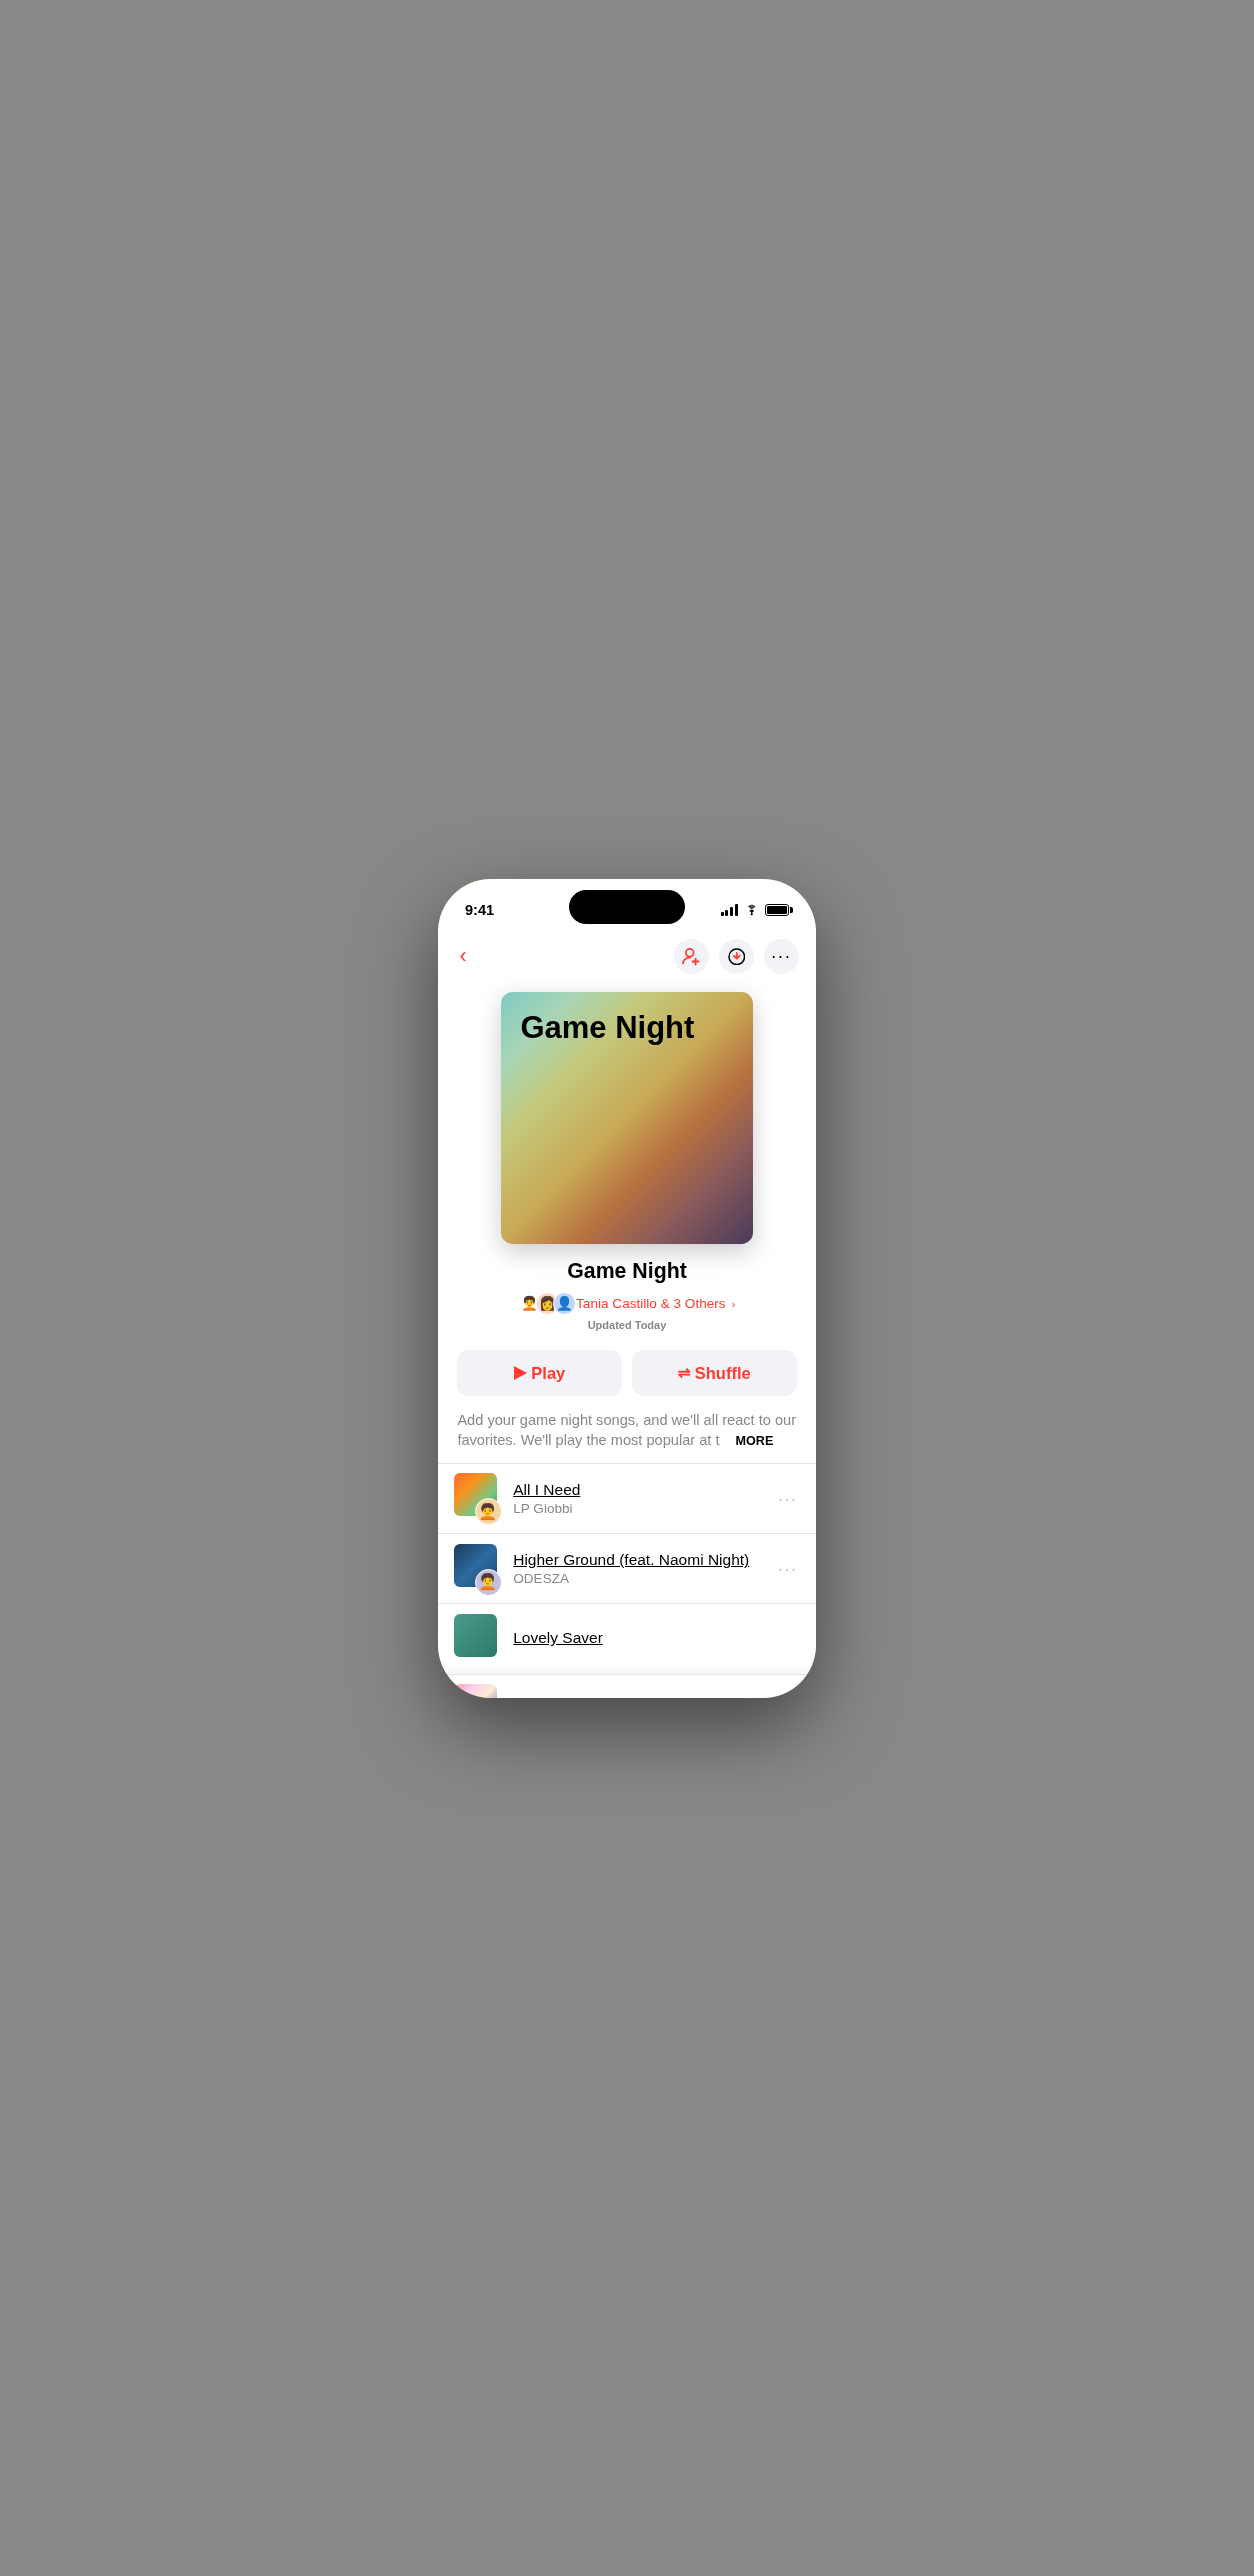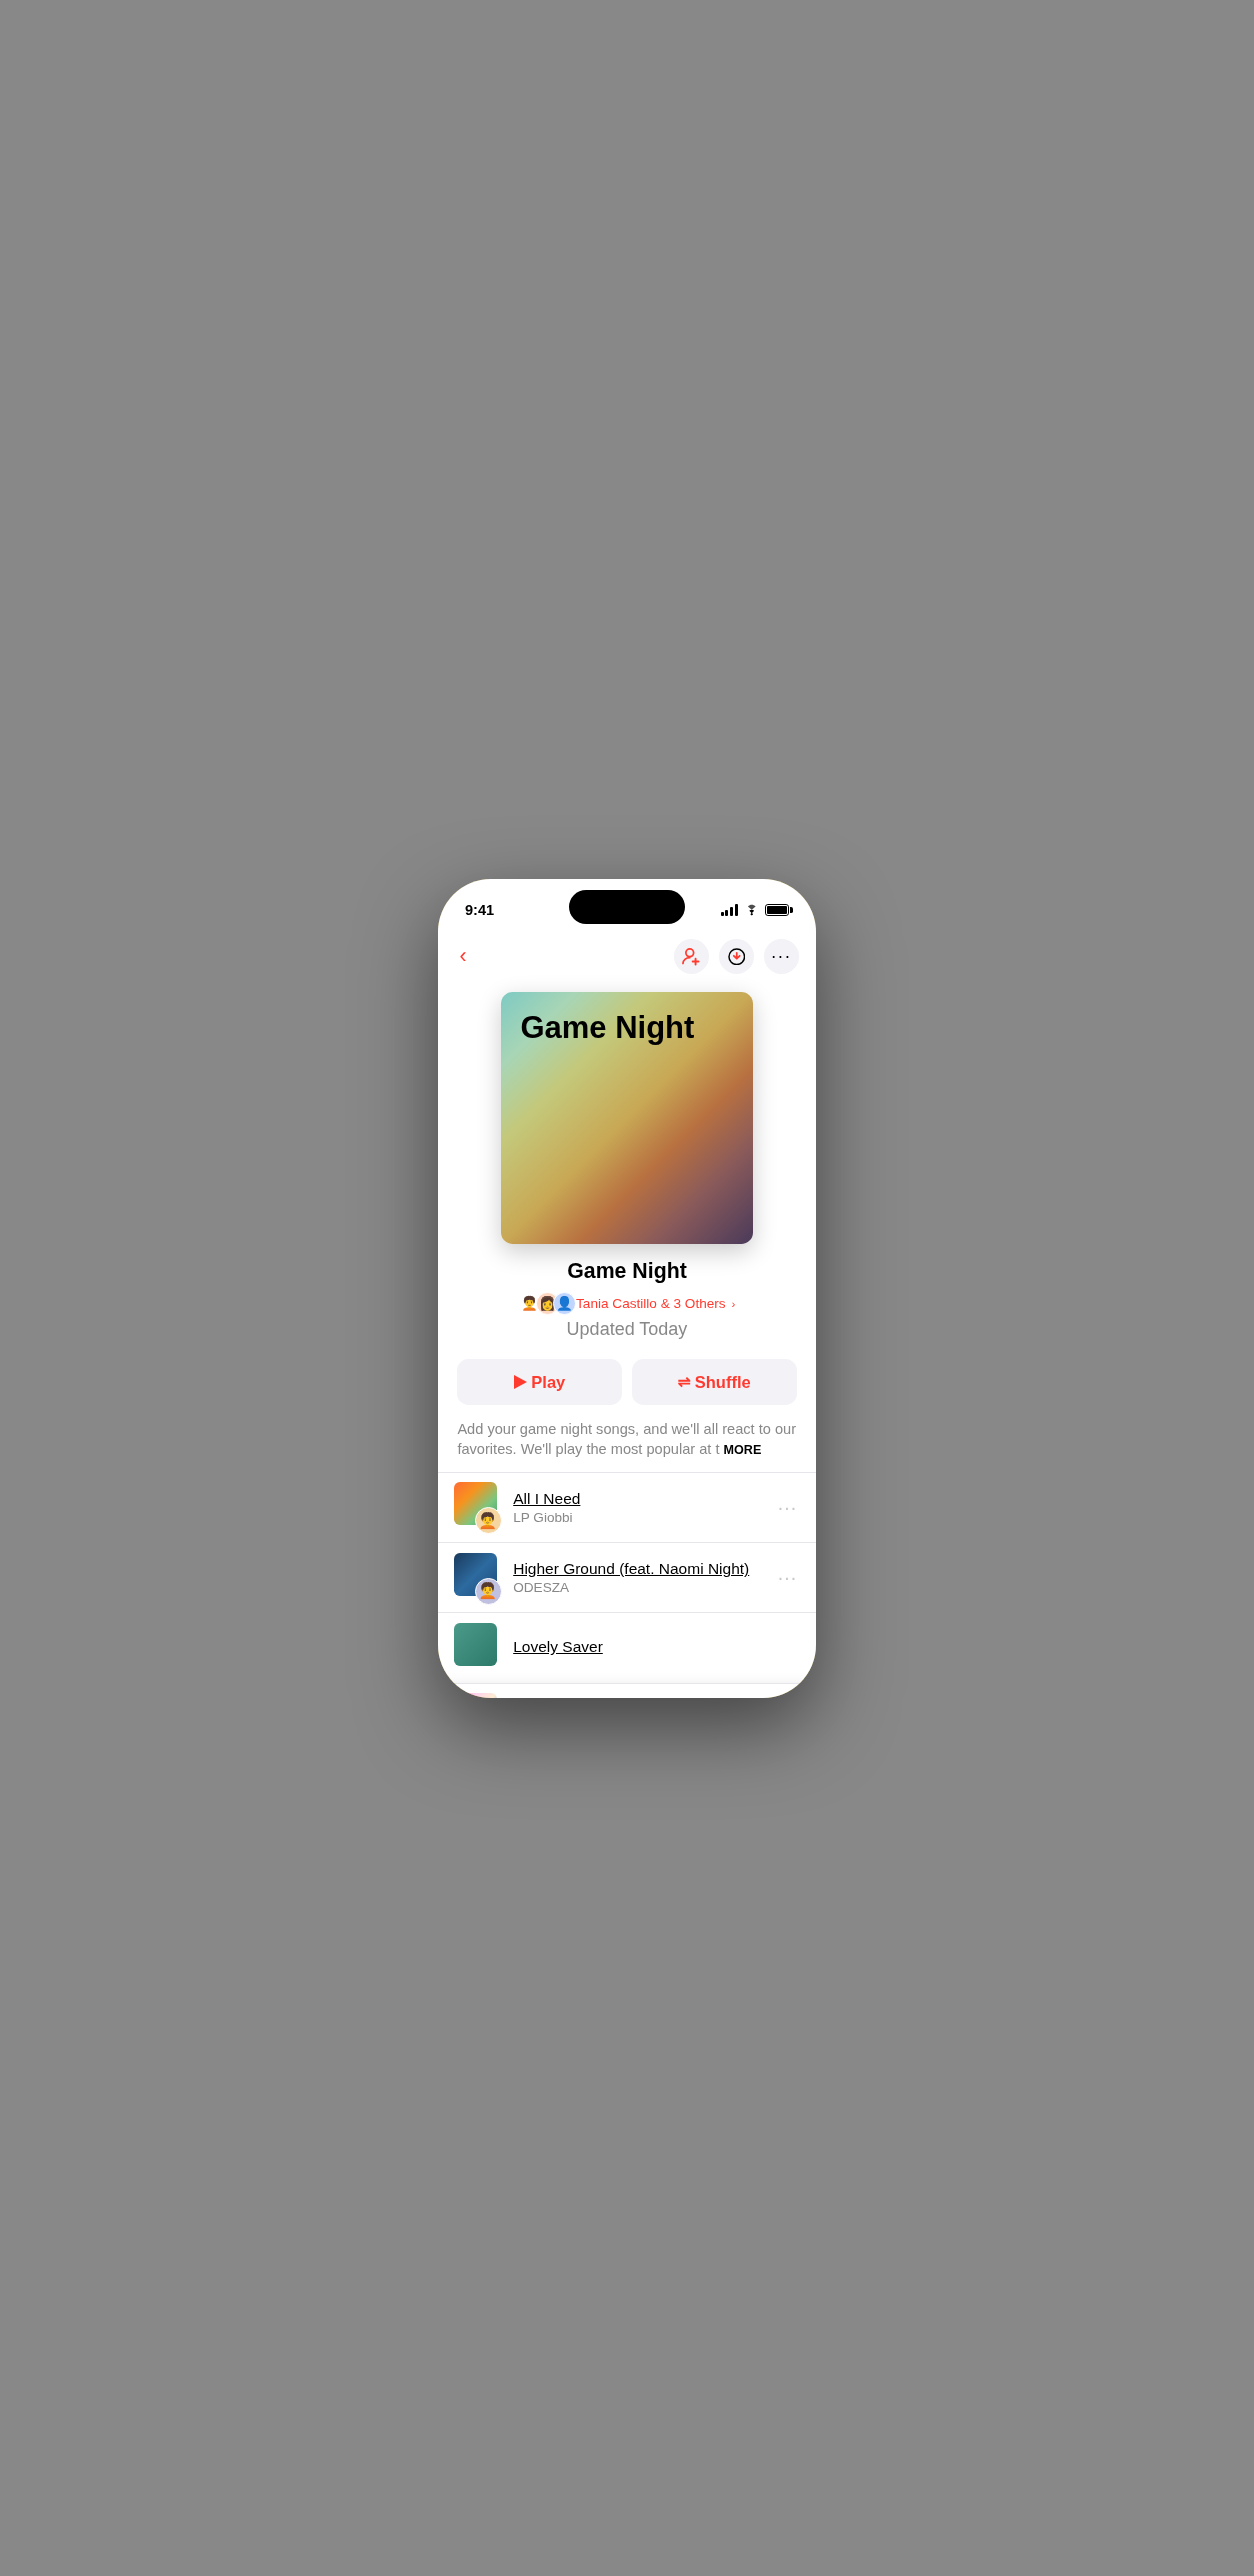--- a/index.html
+++ b/index.html
@@ -223,23 +223,23 @@
       font-size: 13.6px;
       font-weight: 500;
     }
 
     .chevron-right {
       color: #ff3b30;
       font-size: 11.6px;
     }
 
     .updated-text {
-      font-size: 18px;
+      font-size: 11px;
       color: #888;
-      font-weight: 400;
+      font-weight: 700;
     }
 
     
     .action-buttons {
       display: flex;
       gap: 9.7px;
       padding: 7.8px 19.4px 13.6px;
     }
 
     .play-btn, .shuffle-btn {
@@ -276,20 +276,21 @@
       color: #888;
       font-size: 14.6px;
       line-height: 1.4;
       border-bottom: 1px solid #e5e5ea;
     }
 
     .more-link {
       color: #000;
       font-weight: 700;
       font-size: 12.6px;
+      margin-left: 12px;
     }
 
     
     .song-list {
       background: #fff;
     }
 
     .song-item {
       display: flex;
       align-items: center;

